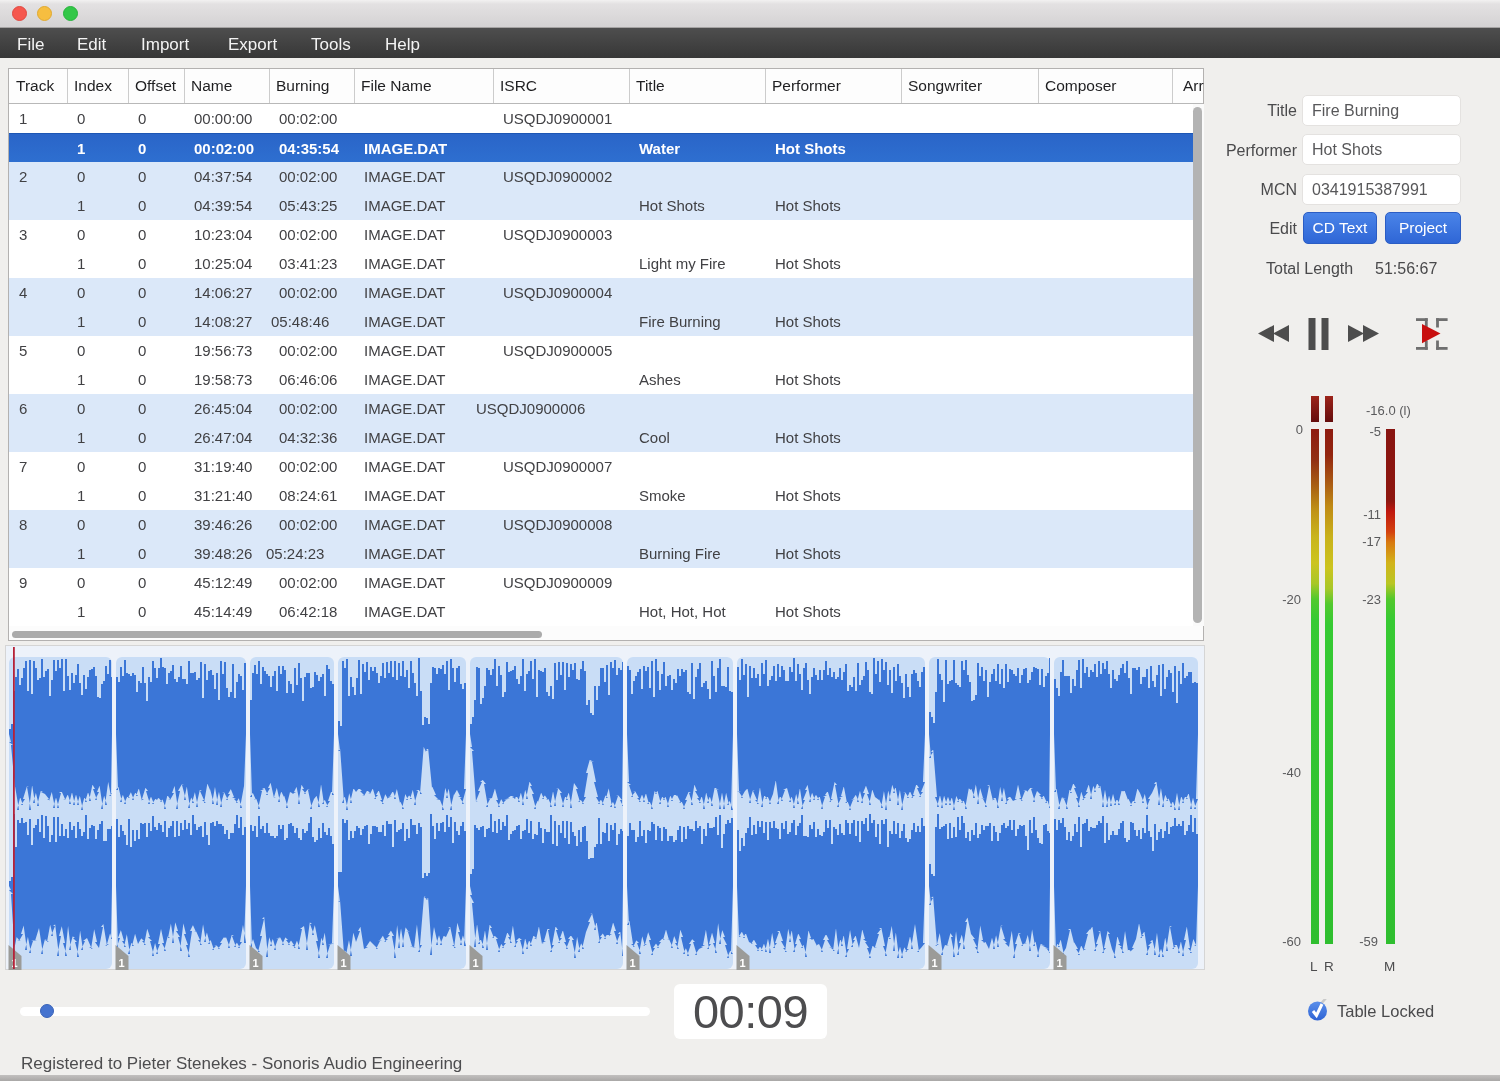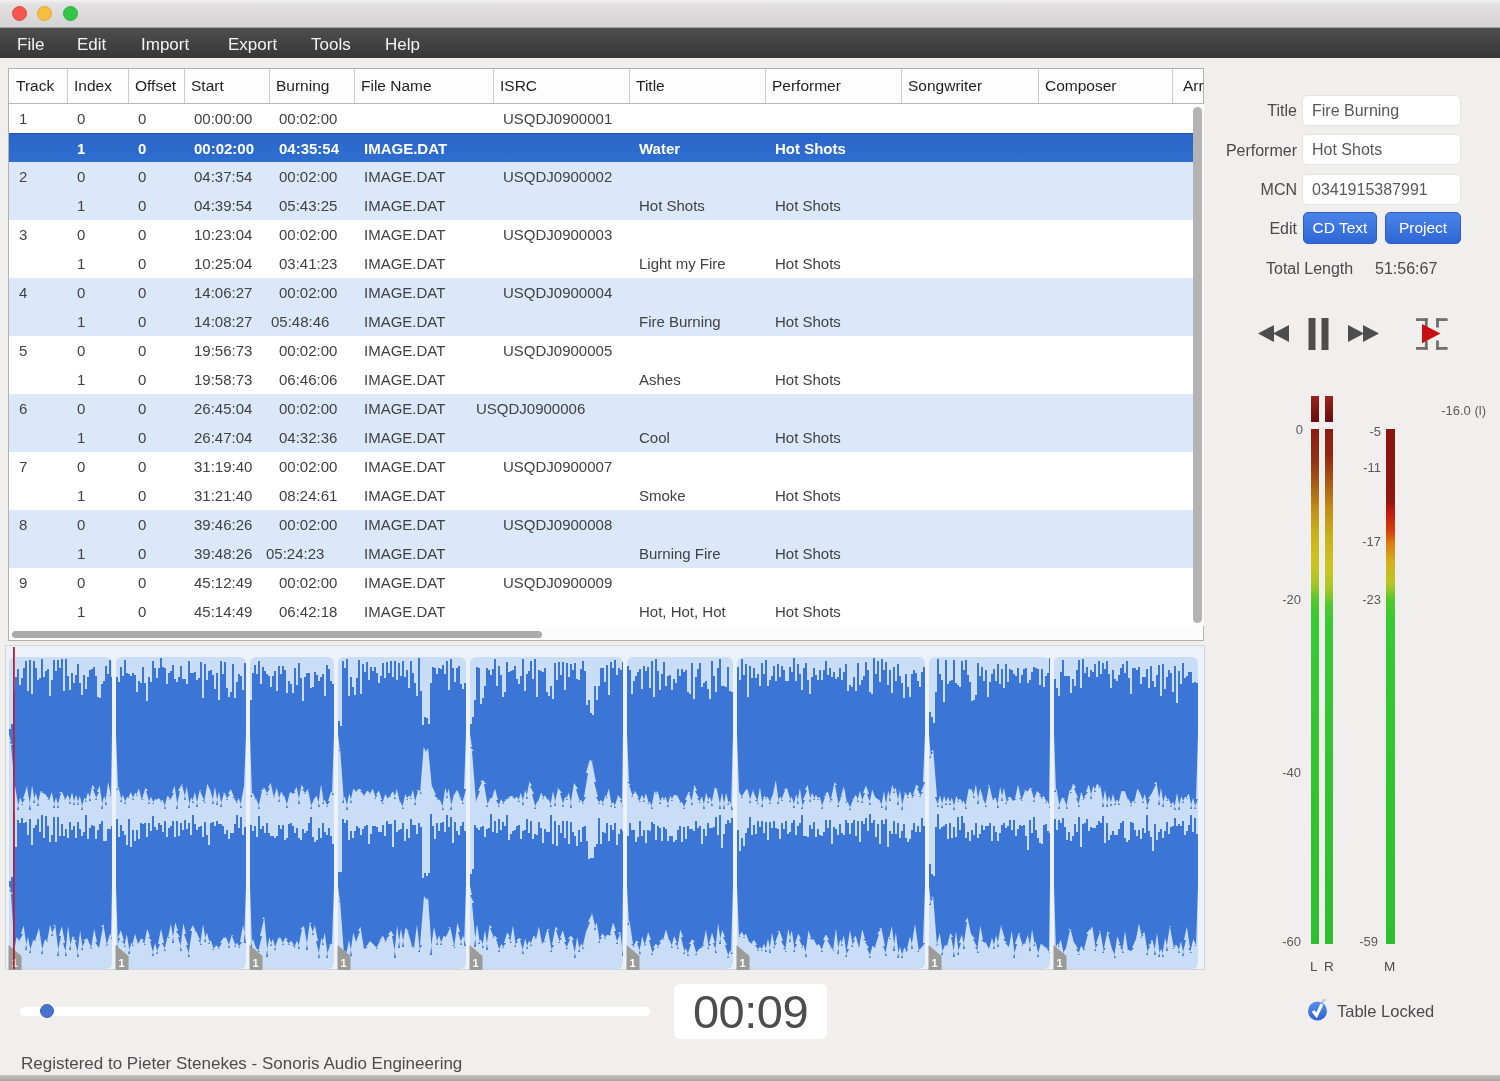--- a/index.html
+++ b/index.html
@@ -68,21 +68,21 @@
   <span style="left:228px">Export</span>
   <span style="left:311px">Tools</span>
   <span style="left:385px">Help</span>
 </div>
 
 <div id="table" class="abs">
   <div id="thead">
       <span style="left:7px">Track</span>
       <span style="left:65px">Index</span>
       <span style="left:126px">Offset</span>
-      <span style="left:182px">Start</span>
+      <span style="left:182px">Name</span>
       <span style="left:267px">Burning</span>
       <span style="left:352px">File Name</span>
       <span style="left:491px">ISRC</span>
       <span style="left:627px">Title</span>
       <span style="left:763px">Performer</span>
       <span style="left:899px">Songwriter</span>
       <span style="left:1036px">Composer</span>
       <span style="left:1174px">Arr</span>
       <i style="left:58px"></i>
       <i style="left:119px"></i>
@@ -298,23 +298,23 @@
 <div class="abs" style="left:1311px; top:396px; width:8px; height:26px; background:linear-gradient(#9c231a,#640d0d);"></div>
 <div class="abs" style="left:1325px; top:396px; width:8px; height:26px; background:linear-gradient(#9c231a,#640d0d);"></div>
 <div class="abs" style="left:1311px; top:429px; width:8px; height:515px; background:linear-gradient(#8e1b10 0%,#913014 6%,#a85f13 11%,#c09317 16%,#c9b51b 21%,#ccc41f 26%,#a8c728 30%,#52c92e 33%,#36ca33 37%,#2fbe2f 100%);"></div>
 <div class="abs" style="left:1325px; top:429px; width:8px; height:515px; background:linear-gradient(#8e1b10 0%,#93250f 5%,#a85613 10%,#c08a15 15%,#c9b21b 21%,#ccc41f 27%,#a8c728 31%,#52c92e 34%,#36ca33 38%,#2fbe2f 100%);"></div>
 <div class="abs" style="left:1385.5px; top:429px; width:9px; height:515px; background:linear-gradient(#881410 0%,#8e1710 14%,#c0180f 16%,#d4420e 20%,#d8790f 22%,#d2b31a 26%,#b9c623 30%,#52c82c 33%,#37ca32 37%,#2fbe2f 100%);"></div>
 
 <div class="mlabel abs" style="left:1263px; top:422px;">0</div>
 <div class="mlabel abs" style="left:1261px; top:592px;">-20</div>
 <div class="mlabel abs" style="left:1261px; top:765px;">-40</div>
 <div class="mlabel abs" style="left:1261px; top:934px;">-60</div>
-<div class="mlabel abs" style="left:1366px; top:403px; width:72px; text-align:right;margin-left:48px;">-16.0 (l)</div>
+<div class="mlabel abs" style="left:1366px; top:403px; width:72px; text-align:left;">-16.0 (l)</div>
 <div class="mlabel abs" style="left:1341px; top:424px;">-5</div>
-<div class="mlabel abs" style="left:1341px; top:460px;">-11</div>
+<div class="mlabel abs" style="left:1341px; top:507px;">-11</div>
 <div class="mlabel abs" style="left:1341px; top:534px;">-17</div>
 <div class="mlabel abs" style="left:1341px; top:592px;">-23</div>
 <div class="mlabel abs" style="left:1338px; top:934px;">-59</div>
 <div class="mlabel2 abs" style="left:1310px; top:959px;">L</div>
 <div class="mlabel2 abs" style="left:1324px; top:959px;">R</div>
 <div class="mlabel2 abs" style="left:1384px; top:959px;">M</div>
 
 <svg class="abs" style="left:1306px; top:999px;" width="26" height="26" viewBox="0 0 26 26">
   <defs>
       <linearGradient id="tl" x1="0" y1="0" x2="0" y2="1">

